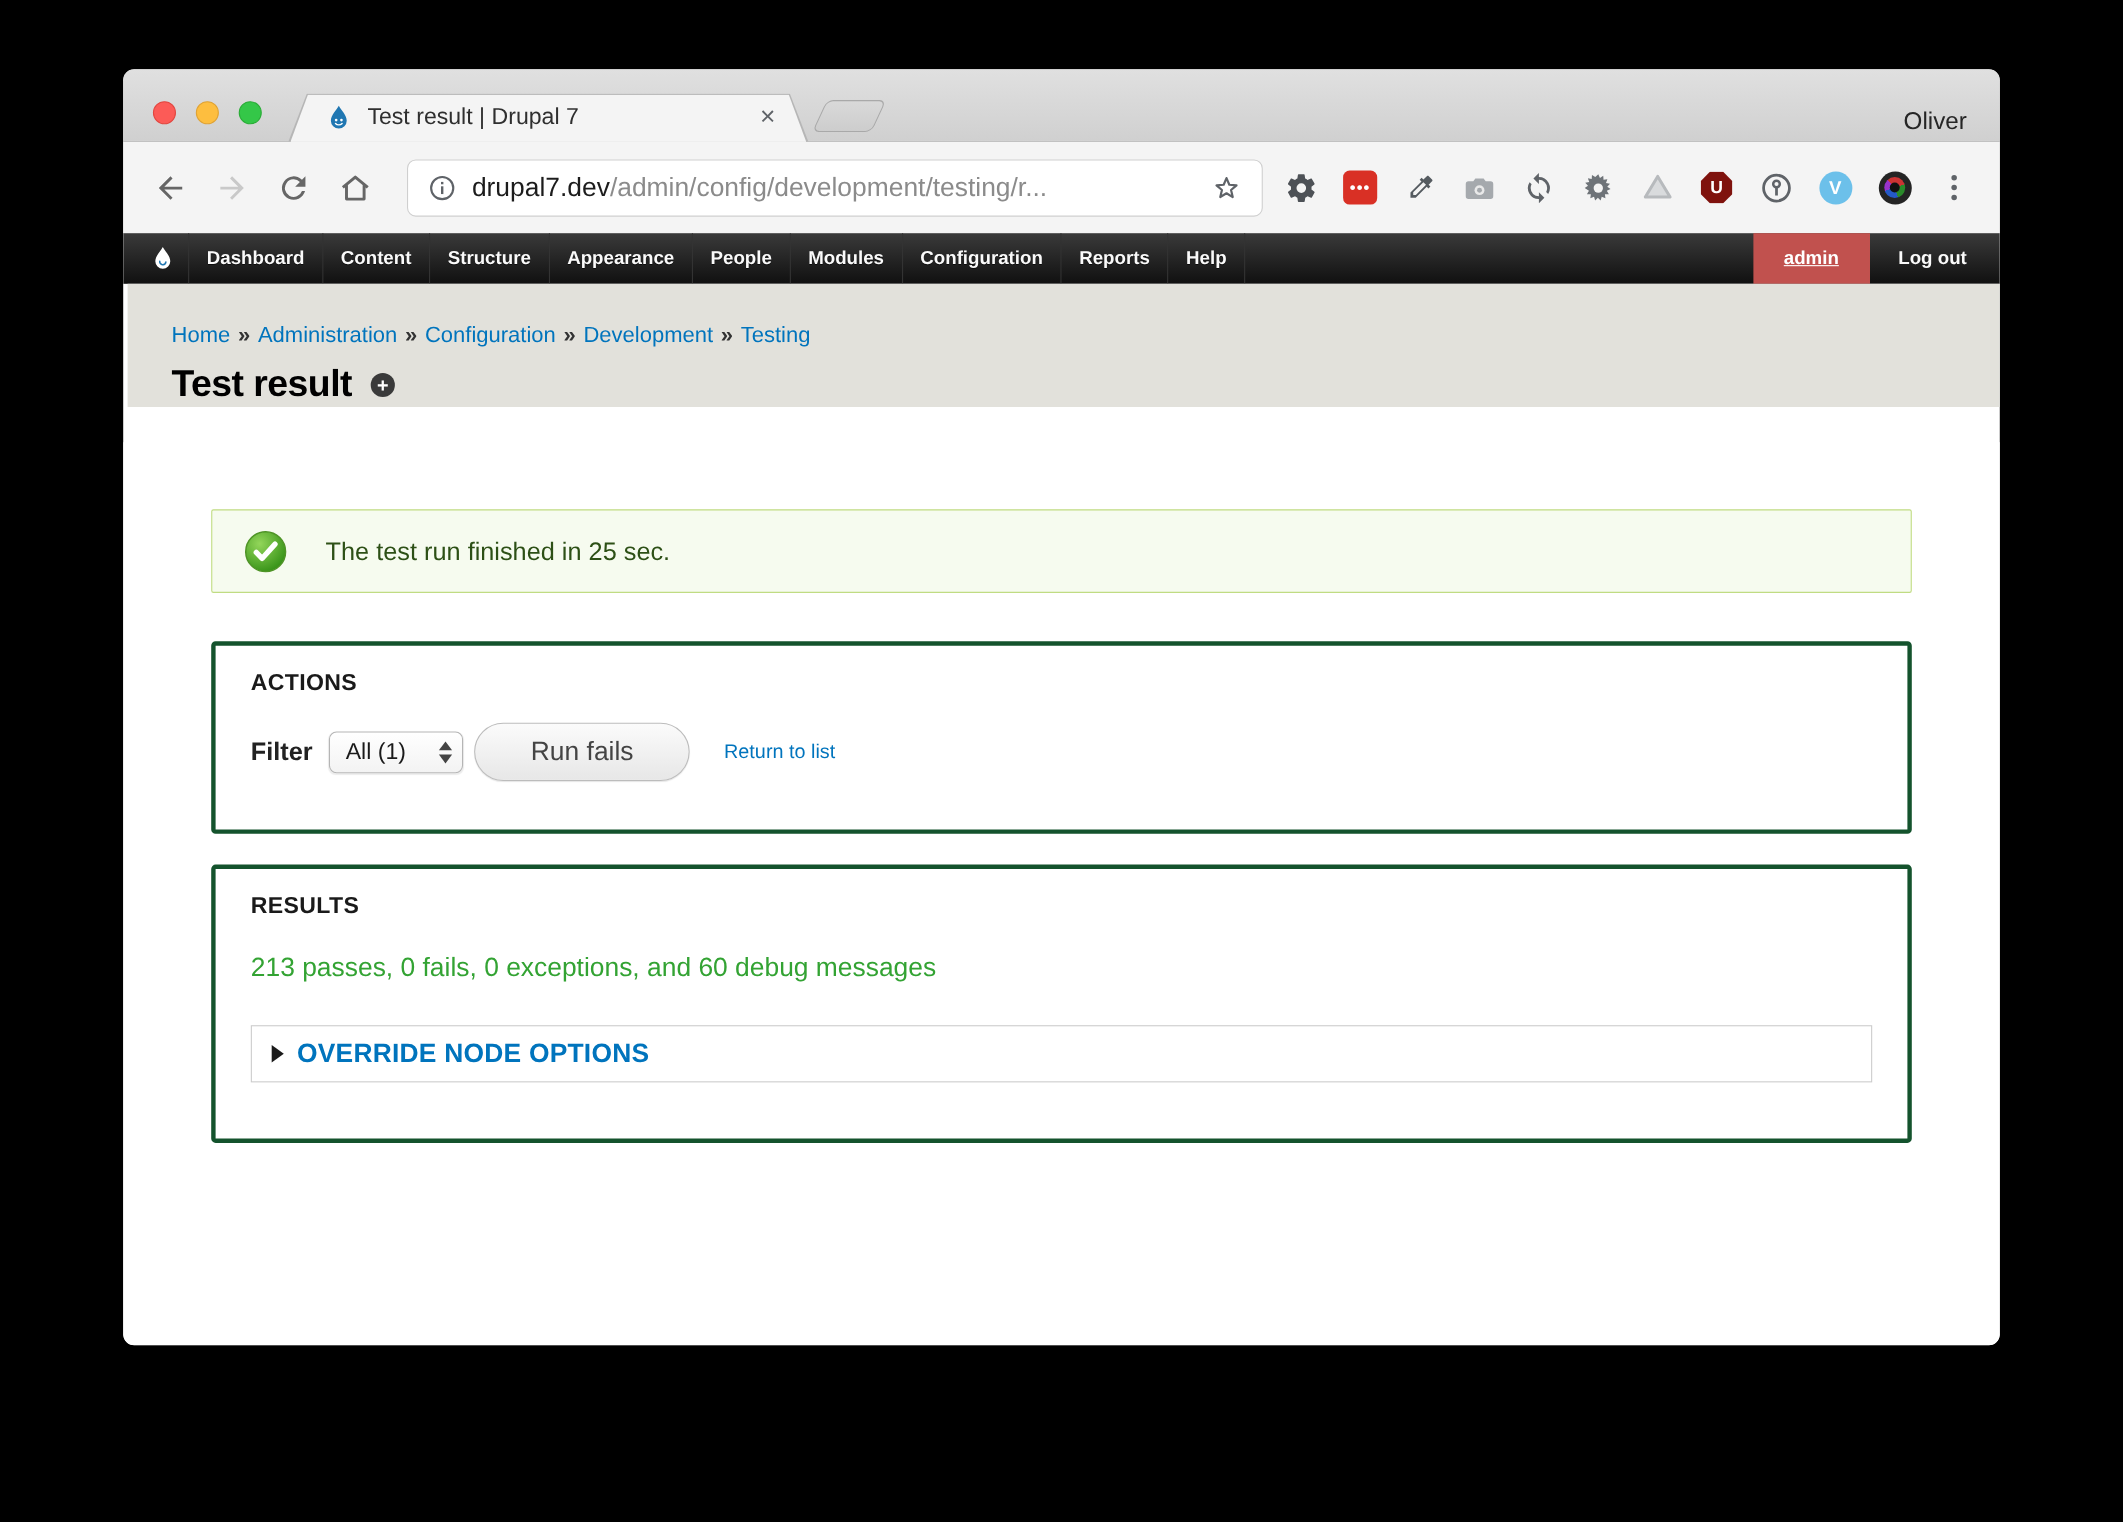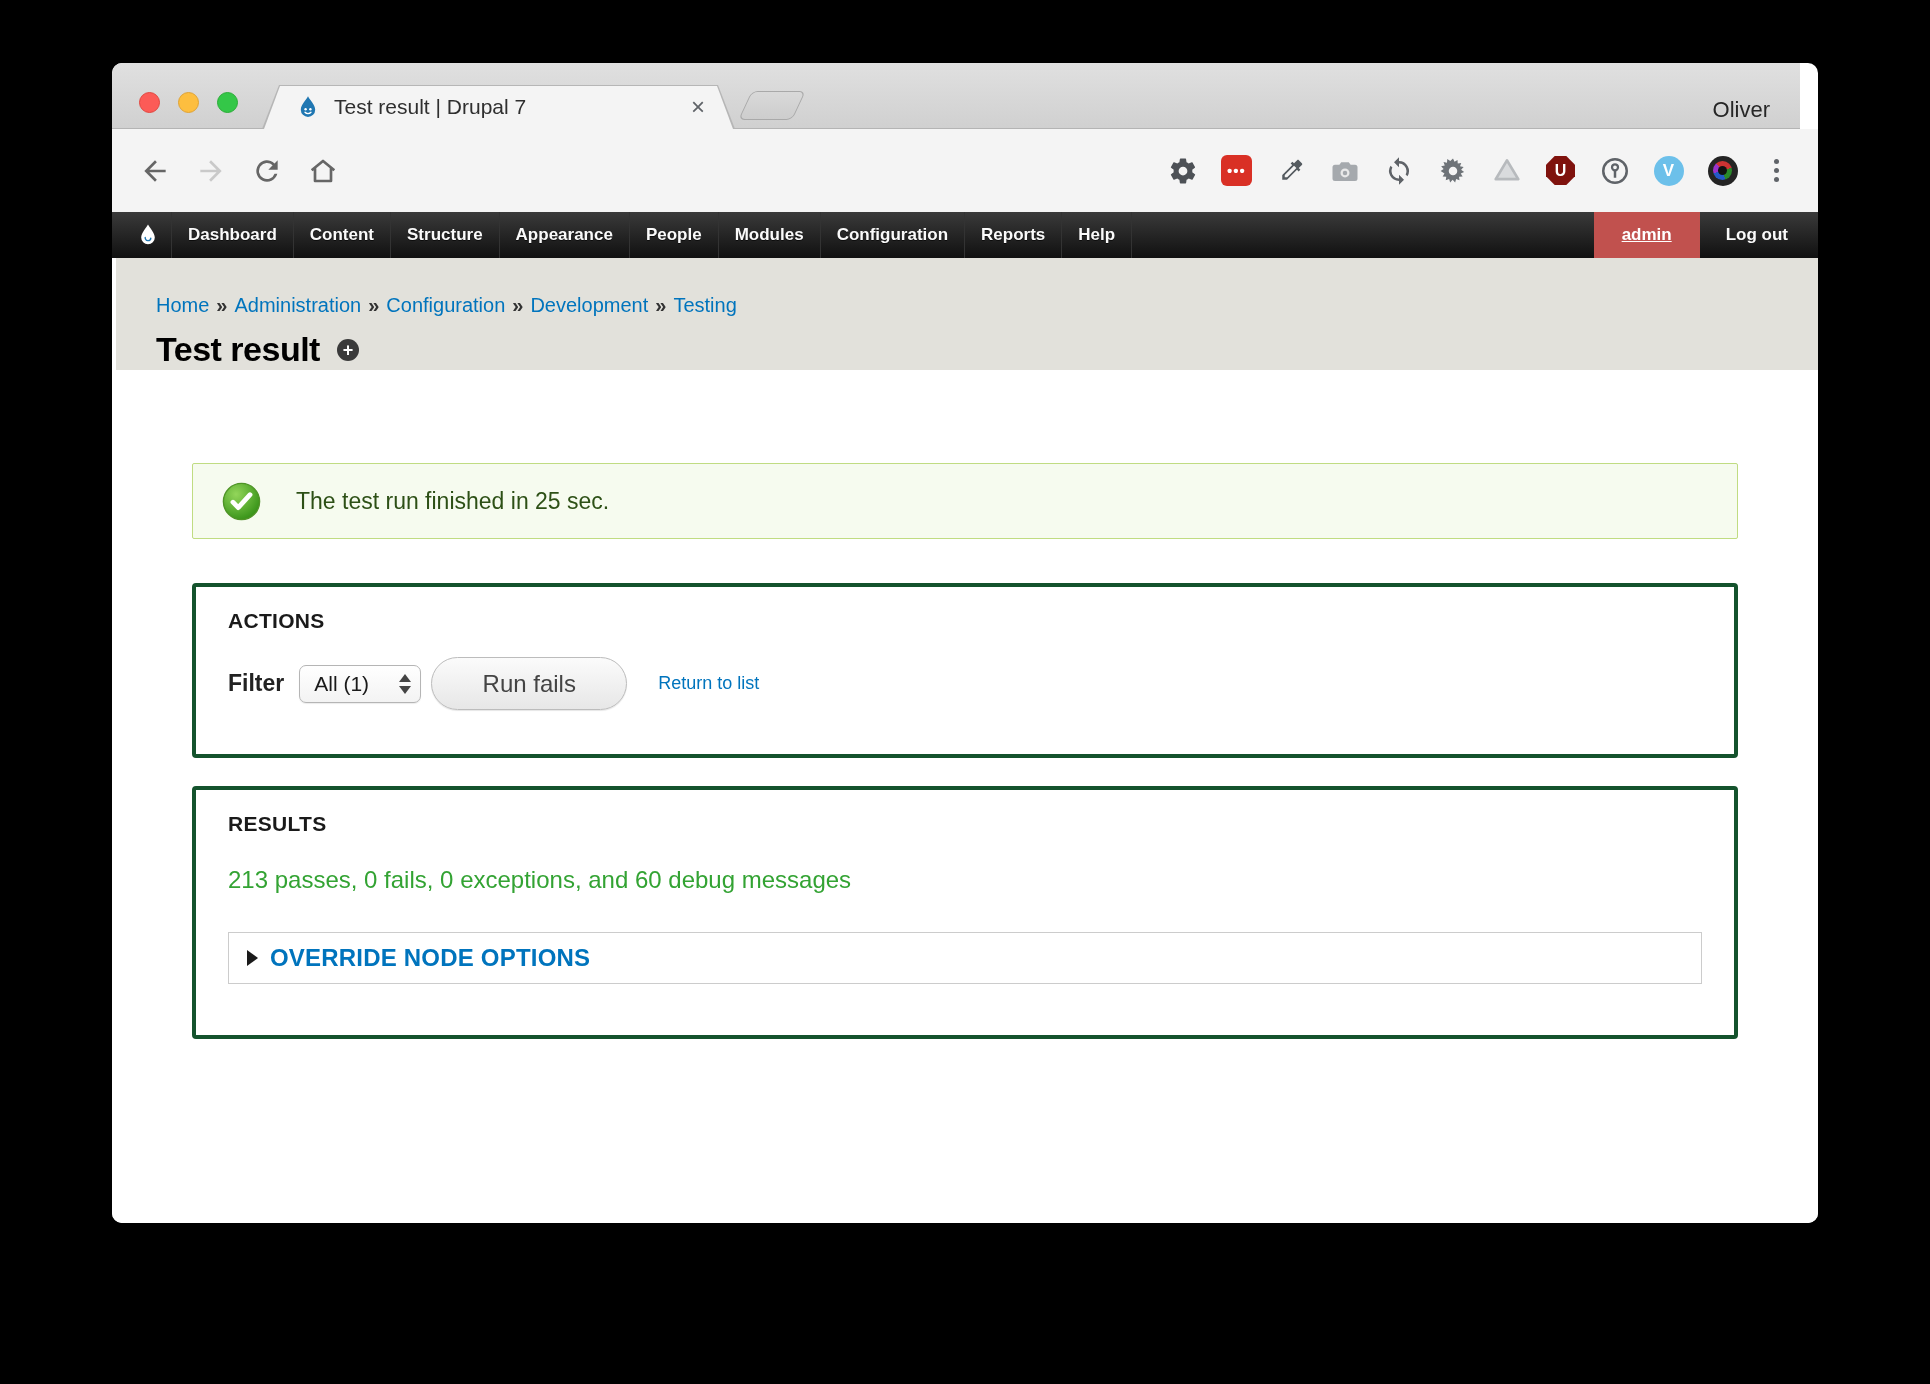--- a/index.html
+++ b/index.html
@@ -5,21 +5,21 @@
   :root{
     --link_blue:#0074bd; --pass_green:#33a333; --admin_red:#c1514e;
     --status_bg:#f6fbef; --status_border:#c0dc82; --status_text:#2d5016;
     --drupal_blue:#2077b2;
   }
   *{box-sizing:border-box;margin:0;padding:0;}
   html,body{width:1930px;height:1384px;background:#000;font-family:"Liberation Sans","DejaVu Sans",sans-serif;}
   .window{position:absolute;left:112px;top:63px;width:1706px;height:1160px;border-radius:10px;overflow:hidden;background:#fff;box-shadow:0 20px 60px rgba(0,0,0,.7);}
 
   
-  .tabstrip{position:absolute;top:0;left:0;right:18px;height:66px;background:linear-gradient(180deg,#e0e0e0 0%,#d0d0d0 100%);border-bottom:1px solid #b4b4b4;}
+  .tabstrip{position:absolute;top:0;left:0;right:0;height:66px;background:linear-gradient(180deg,#e0e0e0 0%,#d0d0d0 100%);border-bottom:1px solid #b4b4b4;}
   .lights{position:absolute;left:27px;top:29px;display:flex;gap:18px;}
   .light{width:21px;height:21px;border-radius:50%;}
   .light.red{background:#fc5b57;border:1px solid #e2463f;}
   .light.yellow{background:#fdbe3f;border:1px solid #e0a334;}
   .light.green{background:#34c748;border:1px solid #2aad37;}
   .tab{position:absolute;left:150px;bottom:-1px;width:473px;height:44px;}
   .tab .shape{position:absolute;inset:0;background:#b6b6b6;clip-path:polygon(17px 0,calc(100% - 17px) 0,100% 100%,0 100%);}
   .tab .shape-fill{position:absolute;inset:1px 2px 0 2px;background:#f4f4f4;clip-path:polygon(16px 0,calc(100% - 16px) 0,100% 100%,0 100%);}
   .tab-inner{position:absolute;inset:0;display:flex;align-items:center;padding:0 30px 0 34px;}
   .tab-title{font-size:21px;color:#2f2f2f;margin-left:14px;flex:1;white-space:nowrap;overflow:hidden;}
@@ -130,20 +130,31 @@
       <svg width="32" height="32" viewBox="0 0 24 24">
           <path d="M17.65 6.35A8 8 0 1 0 19.73 14h-2.08a6 6 0 1 1-1.42-6.23L13 11h7V4l-2.35 2.35z" fill="#666"></path>
         </svg>
     </div>
     <div class="navbtn">
       <svg width="32" height="32" viewBox="0 0 24 24">
           <path d="M3.5 11.5 12 4.5l8.5 7M6 10v9.5h12V10" stroke="#666" stroke-width="2" fill="none" stroke-linejoin="round"></path>
         </svg>
     </div>
 
+    <div class="urlbar">
+      <svg width="26" height="26" viewBox="0 0 24 24">
+        <circle cx="12" cy="12" r="9.3" stroke="#5f6368" stroke-width="1.8" fill="none"></circle>
+        <rect x="11" y="10.5" width="2" height="6.5" fill="#5f6368"></rect>
+        <rect x="11" y="6.8" width="2" height="2" fill="#5f6368"></rect>
+      </svg>
+      <span class="url-text"><span class="url-domain">drupal7.dev</span><span class="url-path">/admin/config/development/testing/r...</span></span>
+      <svg width="28" height="28" viewBox="0 0 24 24">
+        <path d="M12 4.2l2.2 5.2 5.6.45-4.25 3.65 1.3 5.5L12 16l-4.85 2.95 1.3-5.5L4.2 9.85l5.6-.45z" stroke="#5f6368" stroke-width="1.7" fill="none" stroke-linejoin="round"></path>
+      </svg>
+    </div>
 
     <div class="ext-row">
       <div class="ext">
         <svg width="30" height="30" viewBox="0 0 24 24">
             <path d="M19.4 13c.04-.32.06-.66.06-1s-.02-.68-.07-1l2.1-1.65c.2-.15.25-.42.12-.64l-2-3.46c-.12-.22-.39-.3-.61-.22l-2.49 1c-.52-.4-1.08-.73-1.69-.98l-.38-2.65A.49.49 0 0 0 14 2h-4c-.25 0-.46.18-.49.42l-.38 2.65c-.61.25-1.17.59-1.69.98l-2.49-1c-.23-.09-.49 0-.61.22l-2 3.46c-.13.22-.07.49.12.64L4.56 11c-.05.32-.07.66-.07 1s.02.68.07 1l-2.1 1.65c-.2.15-.25.42-.12.64l2 3.46c.12.22.39.3.61.22l2.49-1c.52.4 1.08.73 1.69.98l.38 2.65c.03.24.24.42.49.42h4c.25 0 .46-.18.49-.42l.38-2.65c.61-.25 1.17-.59 1.69-.98l2.49 1c.23.09.49 0 .61-.22l2-3.46c.12-.22.07-.49-.12-.64L19.4 13zM12 15.5a3.5 3.5 0 1 1 0-7 3.5 3.5 0 0 1 0 7z" fill="#4d5156"></path>
           </svg>
       </div>
       <div class="ext">
           <div class="lastpass">•••</div>
         </div>

